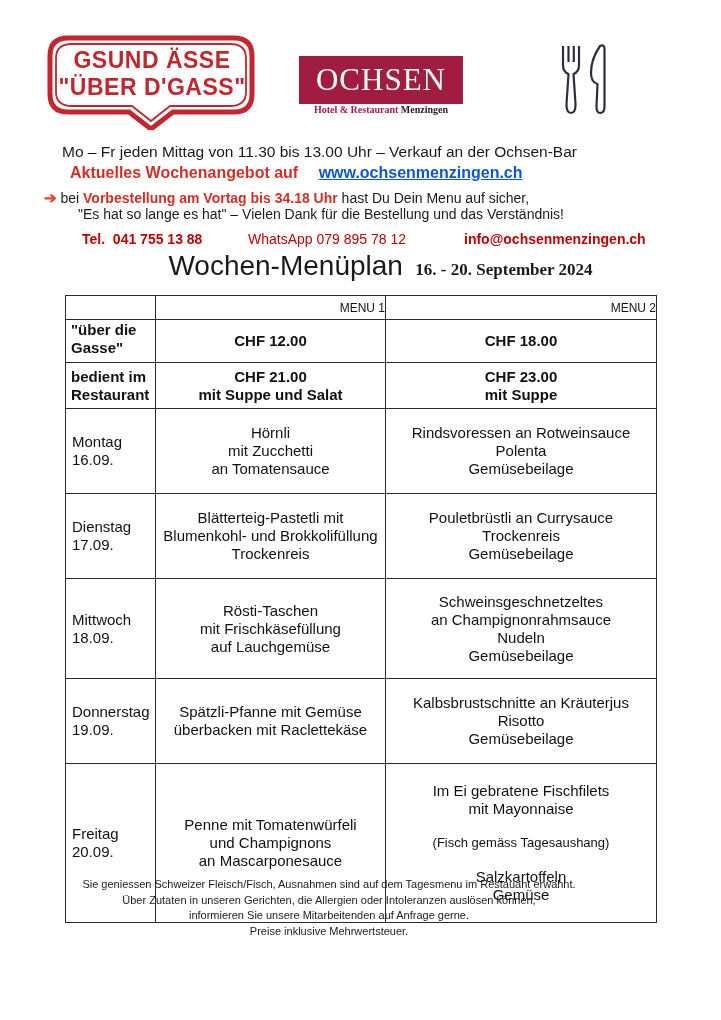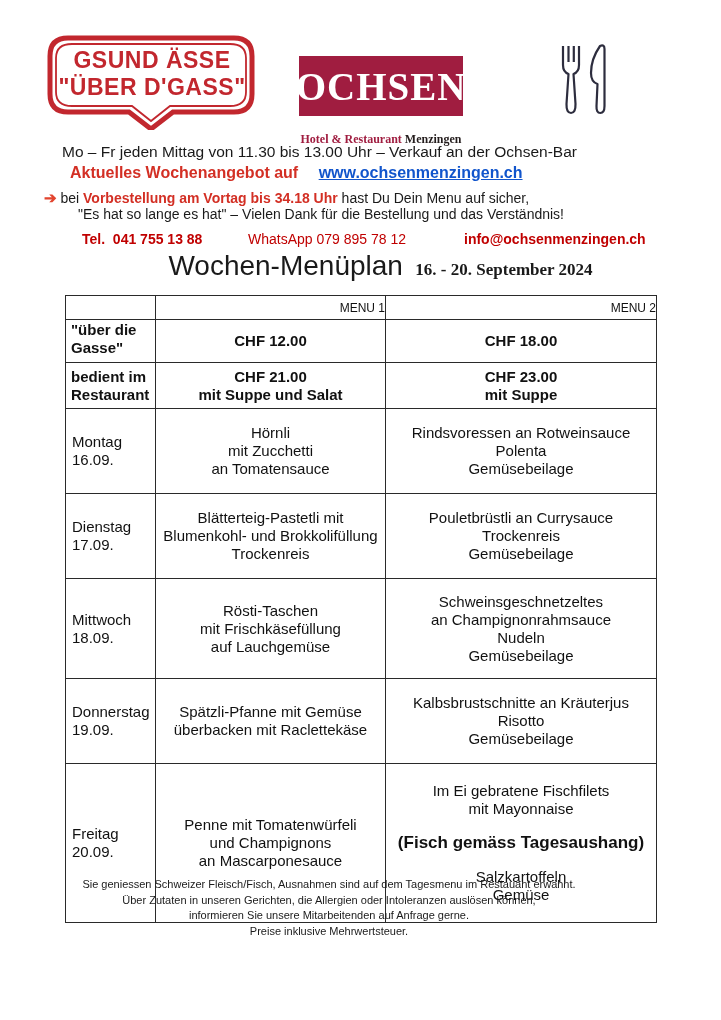--- a/index.html
+++ b/index.html
@@ -12,24 +12,24 @@
   
   .bubble { position:absolute; left:46px; top:34px; width:212px; height:96px; }
   .bubble svg { position:absolute; left:0; top:0; }
   .bubble-text {
     position:absolute; left:0; top:13px; width:212px; text-align:center;
     color:#c2272e; font-weight:bold; font-size:23px; line-height:27px; letter-spacing:.5px;
     white-space:pre-line;
   }
   .ochsen { position:absolute; left:299px; top:56px; width:164px; text-align:center; }
   .ochsen-box {
-    background:#a01d40; color:#ffffff; height:60px; display:flex; align-items:center; justify-content:center;
-    font-family:"Liberation Serif", serif; font-size:39px; letter-spacing:1px;font-weight:bold;
-  }
-  .ochsen-tag { margin-top:16px; font-family:"Liberation Serif", serif; font-size:12px; font-weight:bold; white-space:nowrap; }
+    background:#a01d40; color:#ffffff; height:48px; display:flex; align-items:center; justify-content:center;
+    font-family:"Liberation Serif", serif; font-size:31px; letter-spacing:1px;
+  }
+  .ochsen-tag { margin-top:0; font-family:"Liberation Serif", serif; font-size:10px; font-weight:bold; white-space:nowrap; }
   .ochsen-tag .t1 { color:#a01d40; }
   .ochsen-tag .t2 { color:#241d1d; }
   .cutlery { position:absolute; left:551px; top:40px; }
   
   .l1 { position:absolute; left:62px; top:143px; font-size:15.5px; }
   .l2 { position:absolute; left:62px; top:164px; font-size:16px; font-weight:bold; }
   .l2 .red { color:#d32f24;margin-left:8px; }
   .l2 a { color:#1155cc; margin-left:16px; }
   .l3 { position:absolute; left:44px; top:189px; font-size:14px; }
   .l3 .arrow { color:#e2442e; font-size:15px; font-weight:bold; }
@@ -59,21 +59,21 @@
   .r-mon td { height:85px; }
   .r-tue td { height:85px; }
   .r-wed td { height:100px; }
   .r-thu td { height:85px; }
   .r-fri td { height:110px; }
   td.c-label { font-weight:bold; padding-left:5px; white-space:pre-line; }
   td.c-label.top { vertical-align:top; padding-top:1px; }
   td.c-price { font-weight:bold; text-align:center; white-space:pre-line; }
   td.c-day { padding-left:6px; }
   td.c-menu { text-align:center; white-space:pre-line;margin-left:23px; }
-  td.c-menu .small-note { font-size:17px; line-height:14px;font-weight:bold; }
+  td.c-menu .small-note { font-size:13px; line-height:14px; }
   
   .footer { position:absolute; left:0; top:877px; width:658px; text-align:center; font-size:11px; line-height:15.5px; }
 </style>
 </head>
 <body>
 
 <div class="page">
 
   <div class="bubble">
     <svg width="212" height="96" viewBox="0 0 212 96">

